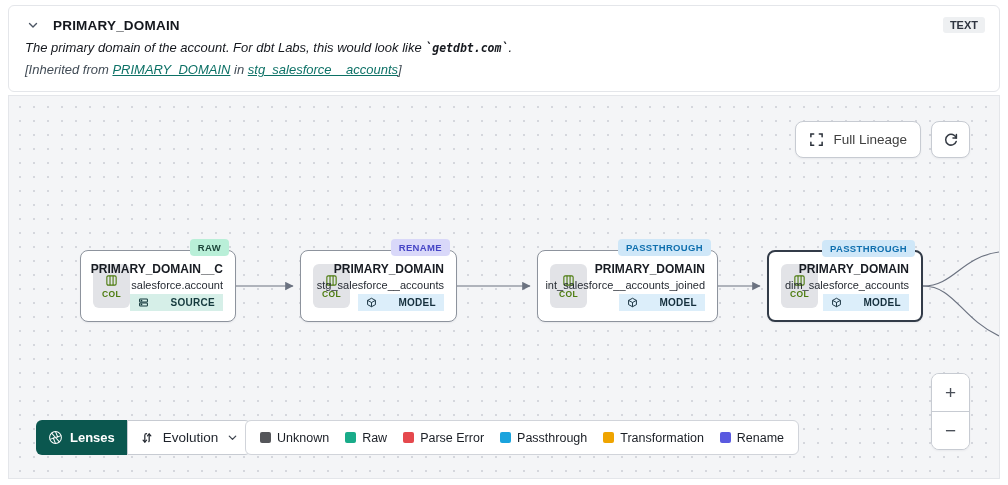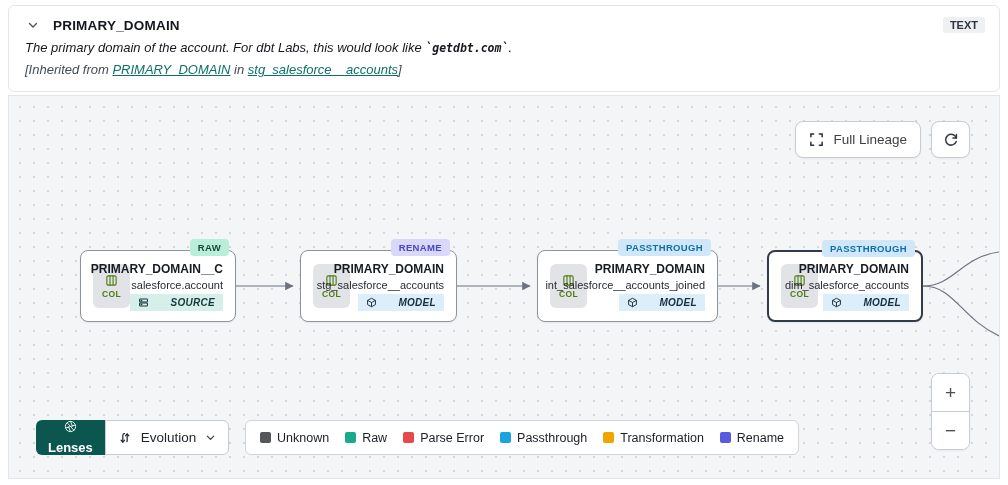--- a/index.html
+++ b/index.html
@@ -45,21 +45,21 @@
     width:37px; height:44px; background:#e2e3e7; border-radius:6px;
     display:flex; flex-direction:column; align-items:center; justify-content:center; gap:2px;
     color:#4d7c0f; flex:0 0 auto;
   }
   .col-box .col-label { font-size:8.5px; font-weight:700; letter-spacing:.4px; }
   .node-info { display:flex; flex-direction:column; align-items:flex-end; gap:3px; min-width:0; }
   .node-col-name { font-size:12px; font-weight:600; color:#171b22; white-space:nowrap; }
   .node-model-name { font-size:11px; color:#262b33; white-space:nowrap; }
   .res-badge {
     display:flex; align-items:center; gap:21px; padding:3px 8px; border-radius:0;
-    font-size:10px; font-weight:700; letter-spacing:.3px;font-style:italic;
+    font-size:10px; font-weight:700; letter-spacing:.3px;
   }
   .res-source { background:#d6efe8; color:#14393c; }
   .res-model  { background:#dceefa; color:#152f3d; }
   .status-badge {
     position:absolute; top:-12px; right:6px; padding:3px 8px; border-radius:4px;
     font-size:9.5px; font-weight:700; letter-spacing:.35px; z-index:3;
   }
   .st-raw  { background:#b9efd8; color:#1d453a; }
   .st-ren  { background:#d9d8f9; color:#4645c6; }
   .st-pass { background:#cfe7f8; color:#0f6fae; }
@@ -72,21 +72,21 @@
   }
   .refresh-btn { position:absolute; top:25px; right:29px; width:39px; height:37px; display:flex; align-items:center; justify-content:center; color:#343a43; }
   .zoom-panel { position:absolute; top:277px; right:29px; width:39px; height:77px; display:flex; flex-direction:column; overflow:hidden; padding:0; }
   .zoom-btn { flex:1; display:flex; align-items:center; justify-content:center; font-size:19px; color:#4a4f58; background:#fff; border:none; cursor:pointer; font-family:"Liberation Sans", sans-serif; }
   .zoom-btn + .zoom-btn { border-top:1px solid #c7cbd2; }
 
   
   .lenses-group { position:absolute; left:27px; top:324px; height:35px; display:flex; z-index:4; }
   .lenses-btn {
     background:#0b574f; color:#fff; display:flex; align-items:center; gap:7px;
-    padding:0 12px; border-radius:6px 0 0 6px; font-size:13px; font-weight:600; cursor:pointer;flex-direction:column;
+    padding:0 12px; border-radius:6px 0 0 6px; font-size:13px; font-weight:600; cursor:pointer;
   }
   .lens-select {
     background:#fff; border:1px solid #c7cbd2; border-radius:0 6px 6px 0; display:flex; align-items:center; gap:9px;
     padding:0 12px; font-size:13.5px; color:#1e232b; cursor:pointer;
   }
   .legend-box {
     position:absolute; left:236px; top:324px; height:35px; display:flex; align-items:center; gap:16px;
     background:#fff; border:1px solid #d1d4da; border-radius:6px; padding:0 14px; z-index:4;
   }
   .legend-item { display:flex; align-items:center; gap:6px; font-size:12.5px; color:#1b1f26; }

